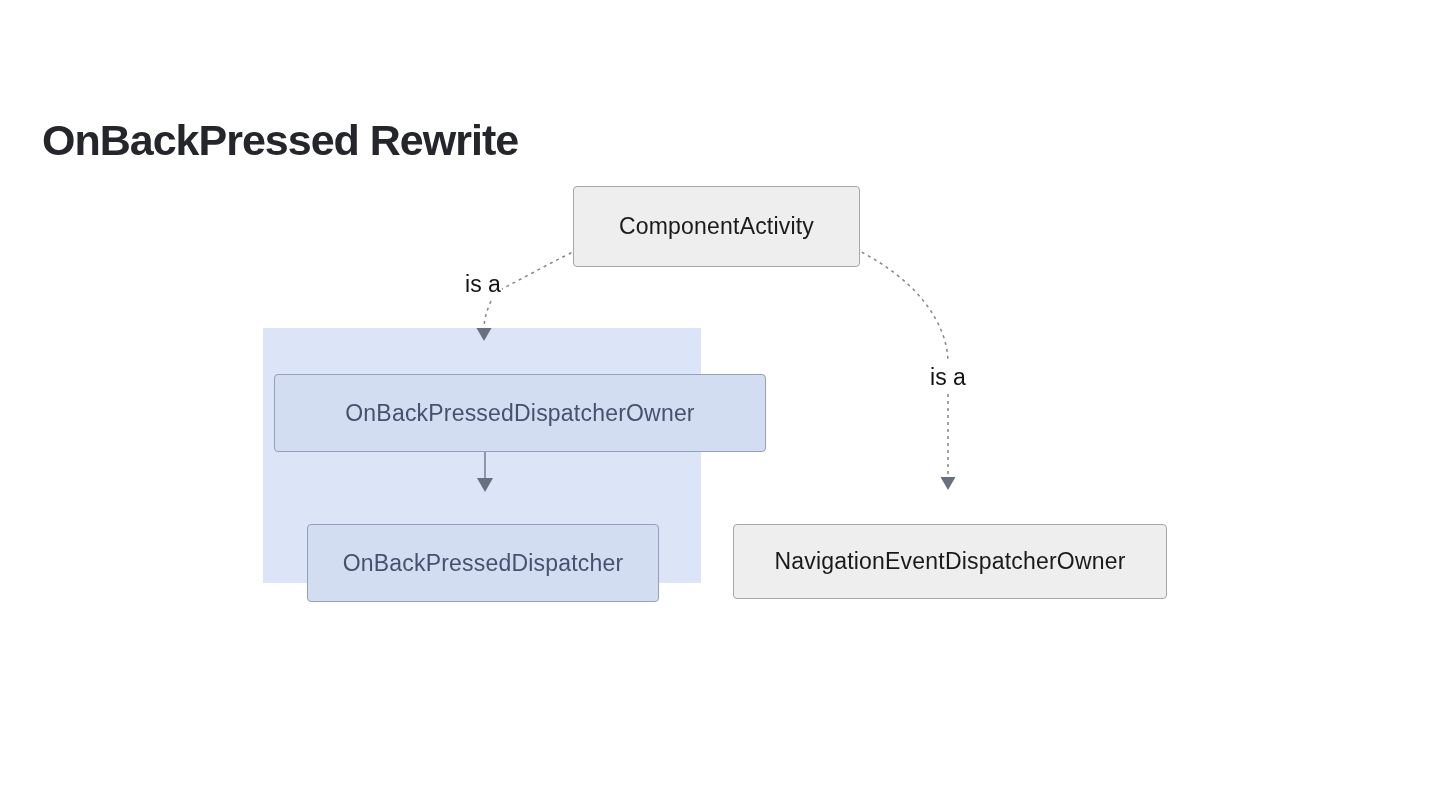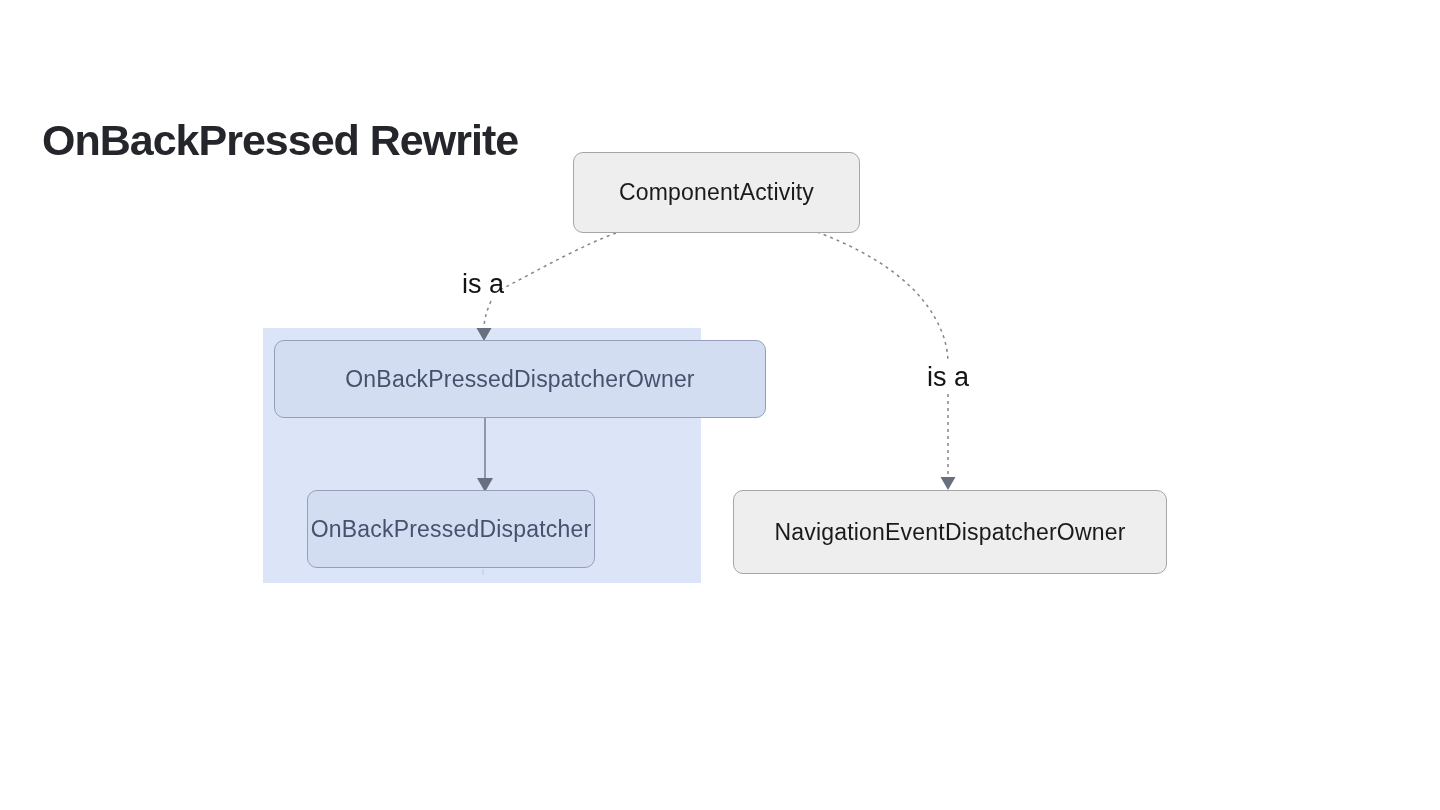--- a/index.html
+++ b/index.html
@@ -50,43 +50,44 @@
   }
   .node {
     position: absolute;
     box-sizing: border-box;
     display: flex;
     align-items: center;
     justify-content: center;
     font-size: 23px;
     letter-spacing: 0.2px;
     white-space: nowrap;
-    border-radius: 10px;
+    border-radius: 4px;
+    margin-top: 34px;
   }
   .node--gray {
     background: #eeeeee;
     border: 1.5px solid #a6a6a6;
     color: #1a1a1a;
   }
   .node--blue {
     background: #d3ddf1;
     border: 1.5px solid #959fbb;
     color: #46526d;
   }
   .node-component-activity { left: 573px; top: 152px; width: 287px; height: 81px; }
   .node-obp-dispatcher-owner { left: 274px; top: 340px; width: 492px; height: 78px; }
-  .node-obp-dispatcher { left: 307px; top: 490px; width: 288px; height: 78px; }
-  .node-nav-event-dispatcher-owner { left: 733px; top: 490px; width: 434px; height: 84px; }
+  .node-obp-dispatcher { left: 307px; top: 490px; width: 352px; height: 78px; }
+  .node-nav-event-dispatcher-owner { left: 733px; top: 490px; width: 434px; height: 75px; }
   .edge-label {
     position: absolute;
     width: 76px;
     height: 29px;
     line-height: 29px;
     text-align: center;
-    font-size: 27px;
+    font-size: 23px;
     color: #131313;
     white-space: nowrap;
   }
   .edge-label--left { left: 445px; top: 270px; }
   .edge-label--right { left: 910px; top: 363px; }
 </style>
 </head>
 <body>
 
 <div class="slide">

